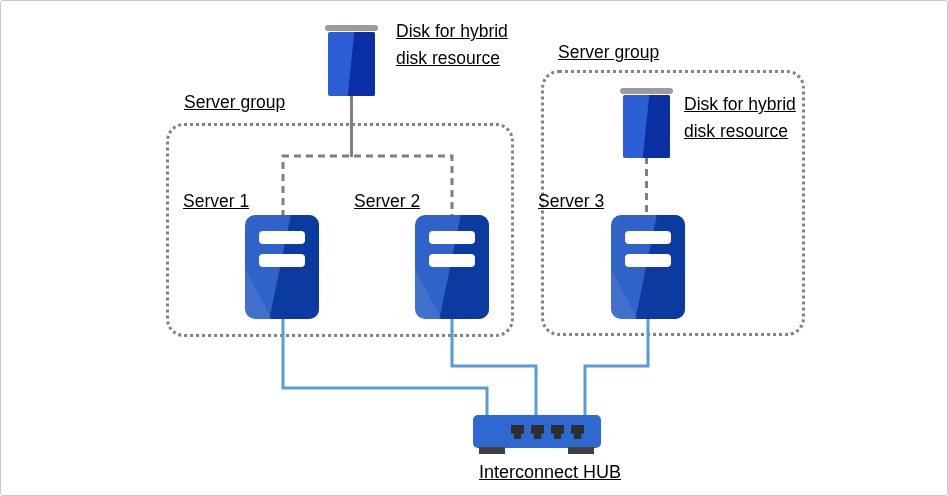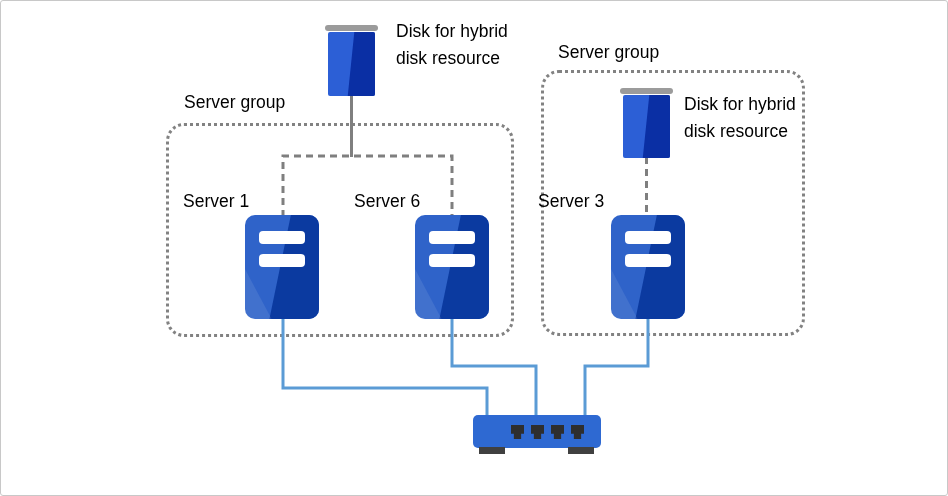--- a/index.html
+++ b/index.html
@@ -9,21 +9,21 @@
     overflow:hidden;font-family:"Liberation Sans",sans-serif;color:var(--text,#000);
   }
   svg.connectors{position:absolute;left:0;top:0;width:948px;height:496px;}
   .stroke-gray{stroke:var(--line-gray,#7f7f7f);}
   .stroke-blue{stroke:var(--line-blue,#5b9bd5);}
   .dashed{stroke-dasharray:7 5;}
   .group-box{
     position:absolute;border:3px dotted var(--border-gray,#828282);
     border-radius:18px;box-sizing:border-box;background:transparent;
   }
-  .lbl{position:absolute;font-size:17.5px;line-height:21px;white-space:nowrap;}
+  .lbl{position:absolute;font-size:17.5px;line-height:21px;white-space:nowrap;text-decoration:underline;}
   .disk-lbl{white-space:normal;width:112px;line-height:26.5px;}
   .hub-lbl{width:190px;text-align:center;font-size:18px;}
   .disk{position:absolute;width:47px;height:63px;background:var(--disk-light,#2c5fd6);border-radius:2px;}
   .disk .shade{position:absolute;left:0;top:0;right:0;bottom:0;background:var(--disk-dark,#0a2fa4);
     clip-path:polygon(56% 0,100% 0,100% 100%,42% 100%);border-radius:2px;}
   .disk .cap{position:absolute;left:-3px;top:-7px;width:53px;height:6px;
     background:var(--cap-gray,#9b9b9b);border-radius:3px;}
   .server{position:absolute;width:74px;height:104px;background:var(--server-light,#2f63c9);
     border-radius:10px;overflow:hidden;}
   .server .shade{position:absolute;left:0;top:0;right:0;bottom:0;background:var(--server-dark,#0b3aa0);
@@ -64,21 +64,21 @@
   </div>
   <div class="lbl disk-lbl" style="left:395px;top:17px">Disk for hybrid disk resource</div>
 
   <div class="disk" style="left:622px;top:94px">
     <div class="shade"></div>
     <div class="cap"></div>
   </div>
   <div class="lbl disk-lbl" style="left:683px;top:90px">Disk for hybrid disk resource</div>
 
   <div class="lbl" style="left:182px;top:190px">Server 1</div>
-  <div class="lbl" style="left:353px;top:190px">Server 6</div>
+  <div class="lbl" style="left:353px;top:190px">Server 2</div>
   <div class="lbl" style="left:537px;top:190px">Server 3</div>
 
   <div class="server" style="left:244px;top:214px">
     <div class="shade"></div>
     <div class="hilite"></div>
     <div class="bar bar1"></div>
     <div class="bar bar2"></div>
   </div>
   <div class="server" style="left:414px;top:214px">
     <div class="shade"></div>
@@ -94,14 +94,15 @@
   </div>
 
   <div class="hub">
     <div class="port" style="left:38px"></div>
     <div class="port" style="left:58px"></div>
     <div class="port" style="left:78px"></div>
     <div class="port" style="left:98px"></div>
     <div class="foot" style="left:6px"></div>
     <div class="foot" style="left:95px"></div>
   </div>
+  <div class="lbl hub-lbl" style="left:454px;top:461px">Interconnect HUB</div>
 
 </div>
 
 </body></html>

